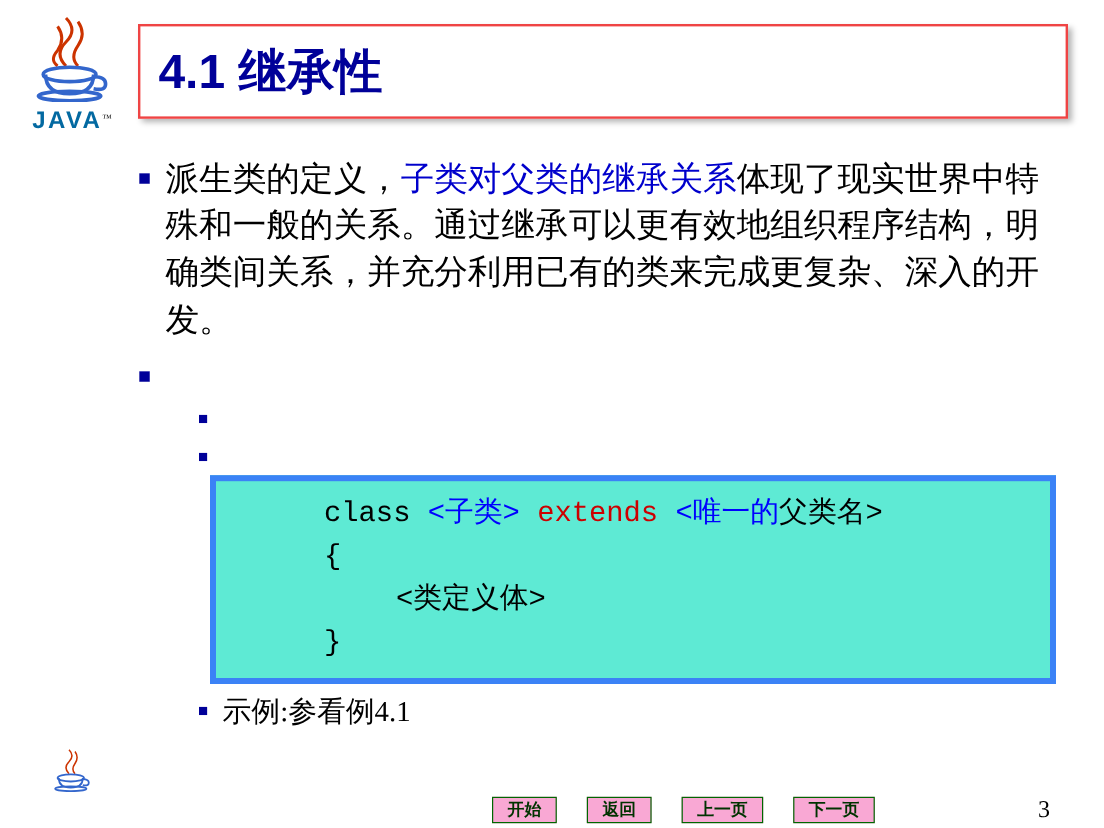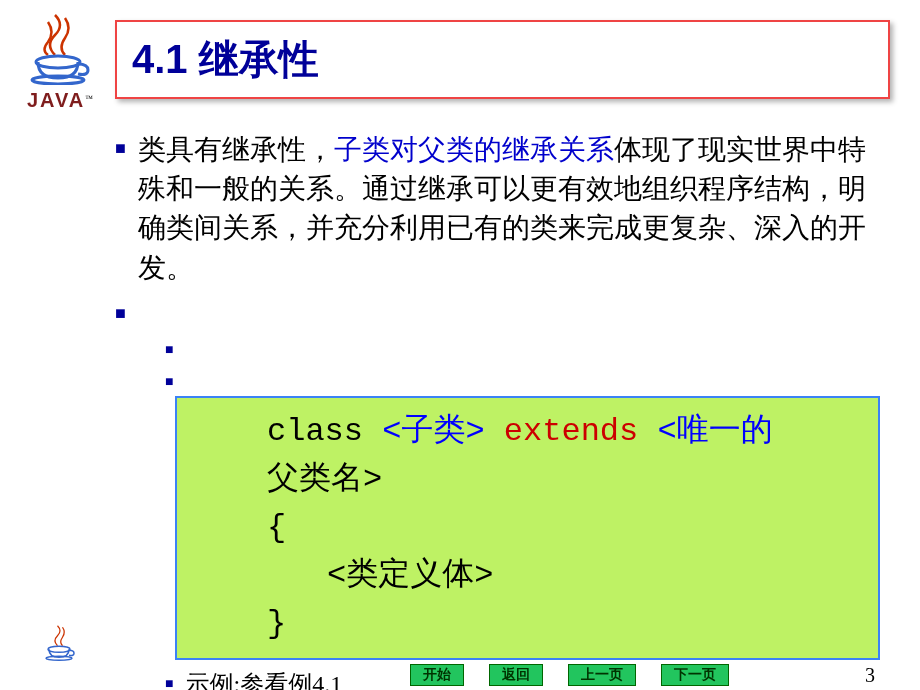--- a/index.html
+++ b/index.html
@@ -31,21 +31,21 @@
     }
     .cup {
       stroke: #3366cc;
       stroke-width: 3;
       fill: none;
     }
     .java-text {
       font-family: Arial, sans-serif;
       font-weight: bold;
       font-size: 20px;
-      color: #7f1d1d;
+      color: #0369a1;
       letter-spacing: 2px;
     }
     .tm {
       font-size: 8px;
       vertical-align: super;
     }
     .title-box {
       position: absolute;
       top: 20px;
       left: 115px;
@@ -93,27 +93,27 @@
       color: #000099;
       font-size: 14px;
       margin-right: 12px;
       margin-top: 10px;
     }
     .bullet-sub .text {
       font-size: 24px;
       line-height: 1.5;
     }
     .code-block {
-      background: #bef264;
-      border: 2px solid #3b82f6;
+      background: #5eead4;
+      border: 5px solid #3b82f6;
       margin-left: 60px;
       margin-right: 10px;
       padding: 10px 90px 10px 90px;
       font-family: "Courier New", "SimSun", monospace;
-      font-size: 32px;
+      font-size: 24px;
       line-height: 1.5;
       margin-bottom: 6px;
     }
     .kw-class { color: #000; }
     .kw-sub { color: #0000ff; }
     .kw-extends { color: #cc0000; }
     .kw-parent { color: #0000ff; }
     .footer {
       position: absolute;
       bottom: 15px;
@@ -126,21 +126,21 @@
       margin-left: 120px;
       font-size: 18px;
     }
     .nav-buttons {
       position: absolute;
       left: 410px;
       display: flex;
       gap: 25px;
     }
     .nav-btn {
-      background: #22c55e;
+      background: #f9a8d4;
       border: 1px solid #006600;
       padding: 1px 12px;
       font-size: 14px;
       font-family: "SimHei", sans-serif;
       font-weight: bold;
       color: #003300;
       cursor: pointer;
     }
     .page-num {
       position: absolute;
@@ -167,21 +167,21 @@
 </div>
 
 <div class="title-box">
   <div class="title-text">4.1 继承性</div>
 </div>
 
 <div class="content">
   <div class="bullet-main">
     <span class="mark">■</span>
     <span class="text">
-      <span>类具有继承性，</span><span class="blue-text">子类对父类的继承关系</span><span>体现了现实世界中特殊和一般的关系。通过继承可以更有效地组织程序结构，明确类间关系，并充分利用已有的类来完成更复杂、深入的开发。</span>
+      <span>派生类的定义，</span><span class="blue-text">子类对父类的继承关系</span><span>体现了现实世界中特殊和一般的关系。通过继承可以更有效地组织程序结构，明确类间关系，并充分利用已有的类来完成更复杂、深入的开发。</span>
     </span>
   </div>
 
   <div class="bullet-main">
     <span class="mark">■</span>
   </div>
 
   <div class="bullet-sub">
     <span class="mark">■</span>
   </div>

